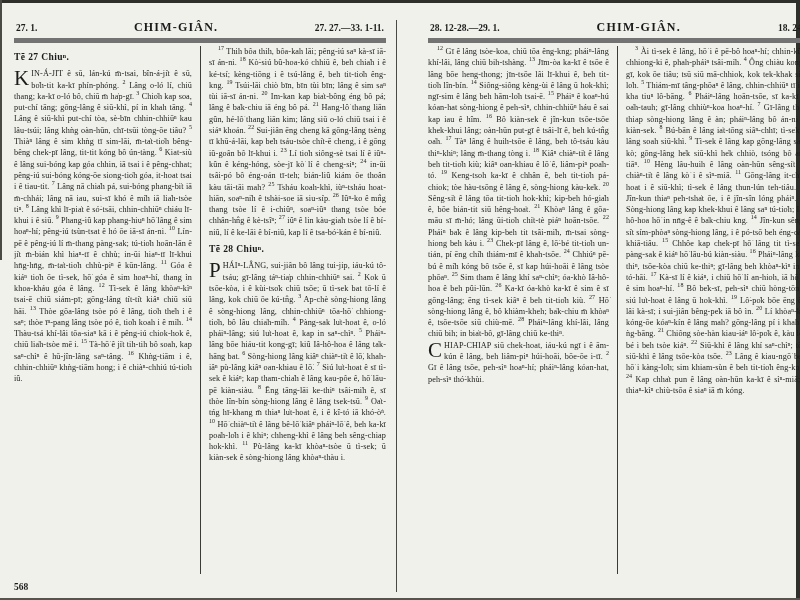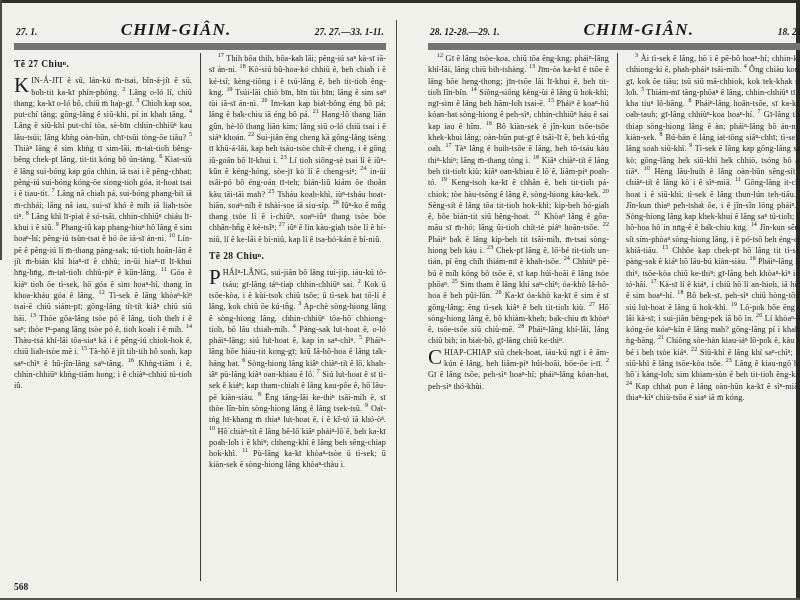--- a/index.html
+++ b/index.html
@@ -14,24 +14,24 @@
   #edge-bottom{left:0;bottom:0;width:800px;height:2px;background:#55554e;}
   #edge-left{left:0;top:0;width:2px;height:260px;background:#4a4a44;}
   #gutter{position:absolute;left:396px;top:20px;width:1px;height:572px;background:#4b4b45;}
 
   .page{position:absolute;top:18px;height:576px;}
   #page-left{left:14px;width:372px;}
   #page-right{left:428px;width:378px;}
 
   .pg-header{
     display:flex;justify-content:space-between;align-items:baseline;
-    padding:2px 2px 3px 2px;border-bottom:7px solid #737373;font-style:italic;
+    padding:2px 2px 3px 2px;border-bottom:5px solid #737373;
   }
   .ref{font-weight:bold;font-size:9.5px;white-space:nowrap;}
-  .book-title{font-weight:bold;font-size:17px;letter-spacing:1.2px;white-space:nowrap;}
+  .book-title{font-weight:bold;font-size:12px;letter-spacing:1.2px;white-space:nowrap;}
 
   .cols{display:flex;height:528px;overflow:hidden;margin-top:3px;}
   .col{
     width:50%;box-sizing:border-box;overflow:hidden;
     font-size:8.2px;line-height:11.3px;text-align:justify;
     letter-spacing:0.1px;
   }
   .col0{padding-right:8px;}
   .col1{padding-left:8px;border-left:1px solid #3c3c36;}
   .col p{margin:0;text-indent:9px;}

